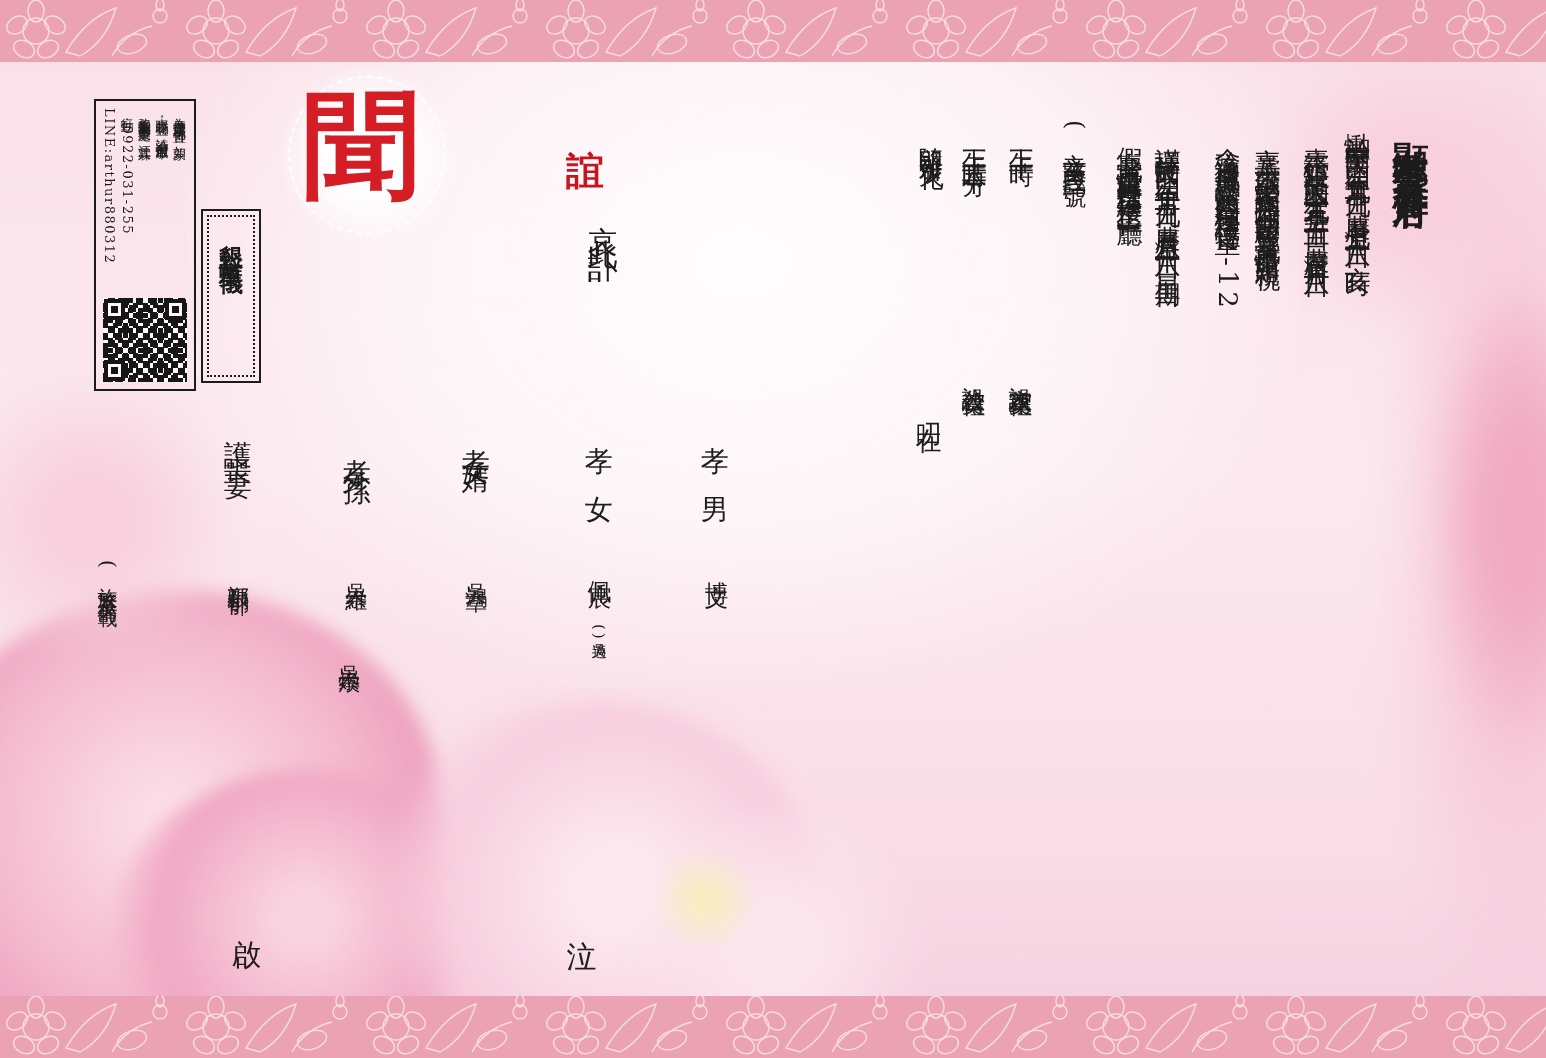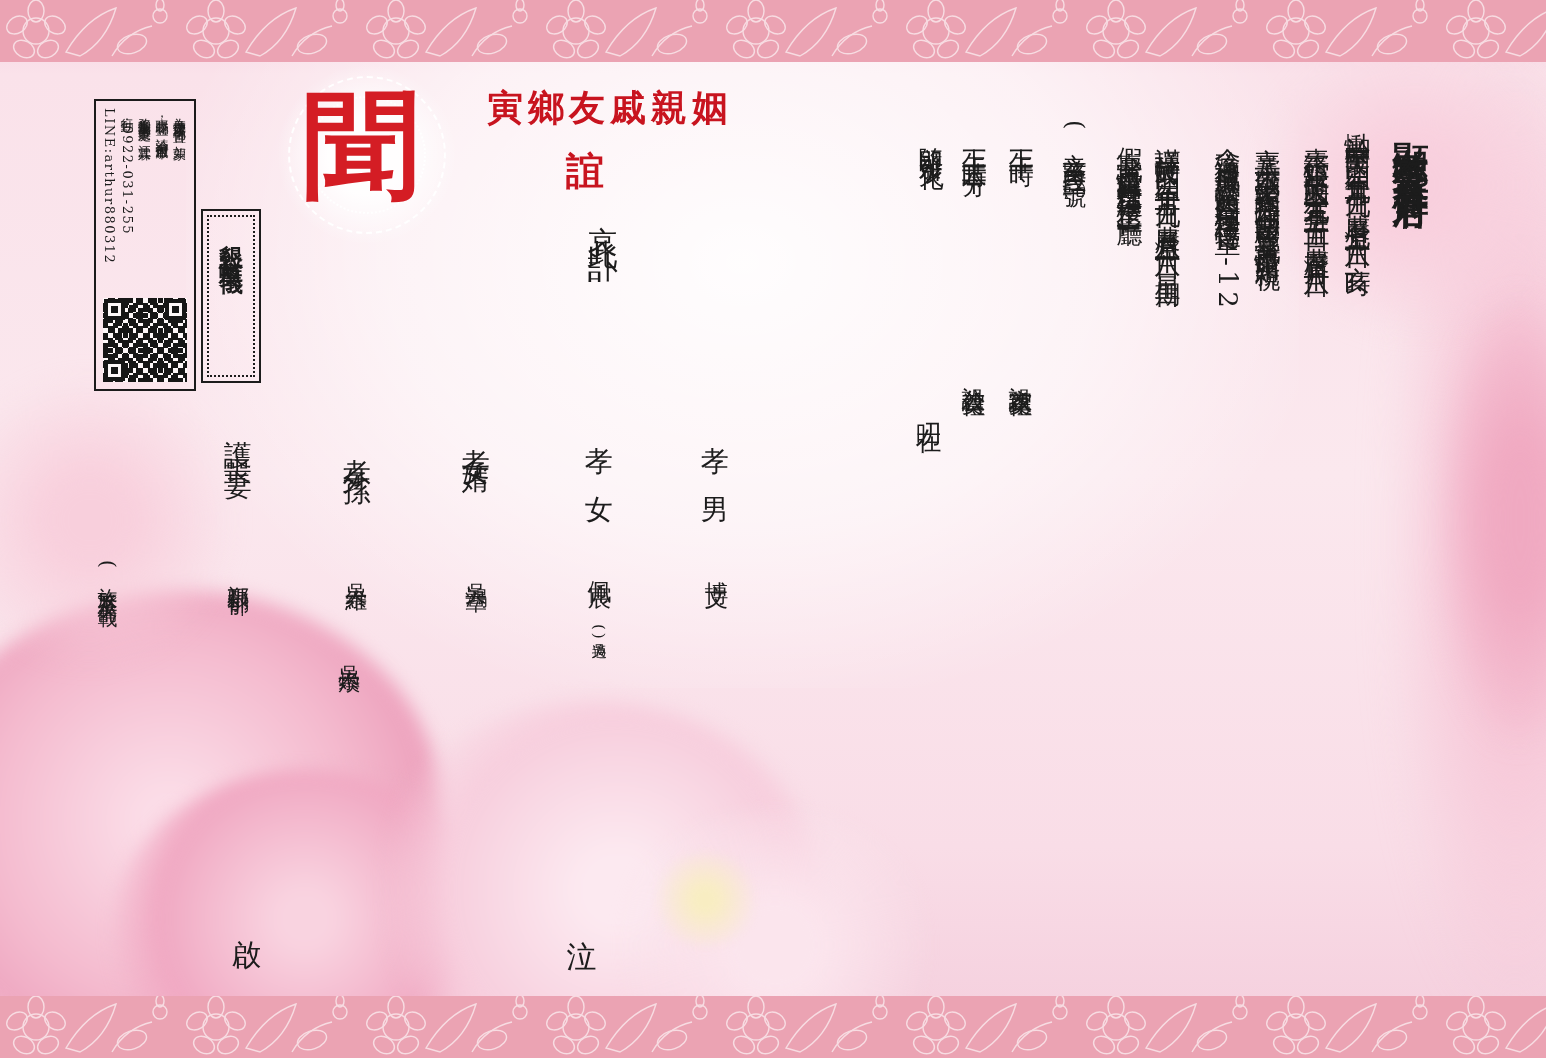--- a/index.html
+++ b/index.html
@@ -155,21 +155,20 @@
   <div class="v main-col" style="left:1114px;top:127px;">假臺北市懷愛館景行樓三樓【至仁一廳】</div>
   <div class="v addr-col" style="left:1060px;top:120px;">(辛亥路三段三三〇號)</div>
 
   <div class="v sched-time" style="left:1006px;top:128px;">上午十一時</div>
   <div class="v sched-event" style="left:1006px;top:368px;">設家奠禮</div>
   <div class="v sched-time" style="left:959px;top:128px;">上午十一時三十分</div>
   <div class="v sched-event" style="left:959px;top:368px;">設公奠禮</div>
   <div class="v sched-time" style="left:916px;top:128px;">隨即發引火化</div>
   <div class="v sched-event" style="left:913px;top:402px;font-size:26px;letter-spacing:6px;">叨在</div>
 
-  <div class="red-banner">寅鄉友戚親姻</div>
   <div class="red-yi">誼</div>
   <div class="v mourn">哀此訃</div>
 
   <div class="medallion"></div>
   <div class="seal">聞</div>
 
   <div class="contact-box">
     <div class="contact-text">
       <div class="contact-line">為便於會場統一佈置，如蒙</div>
       <div class="contact-line">惠賜花籃，請洽台灣仁本服</div>

